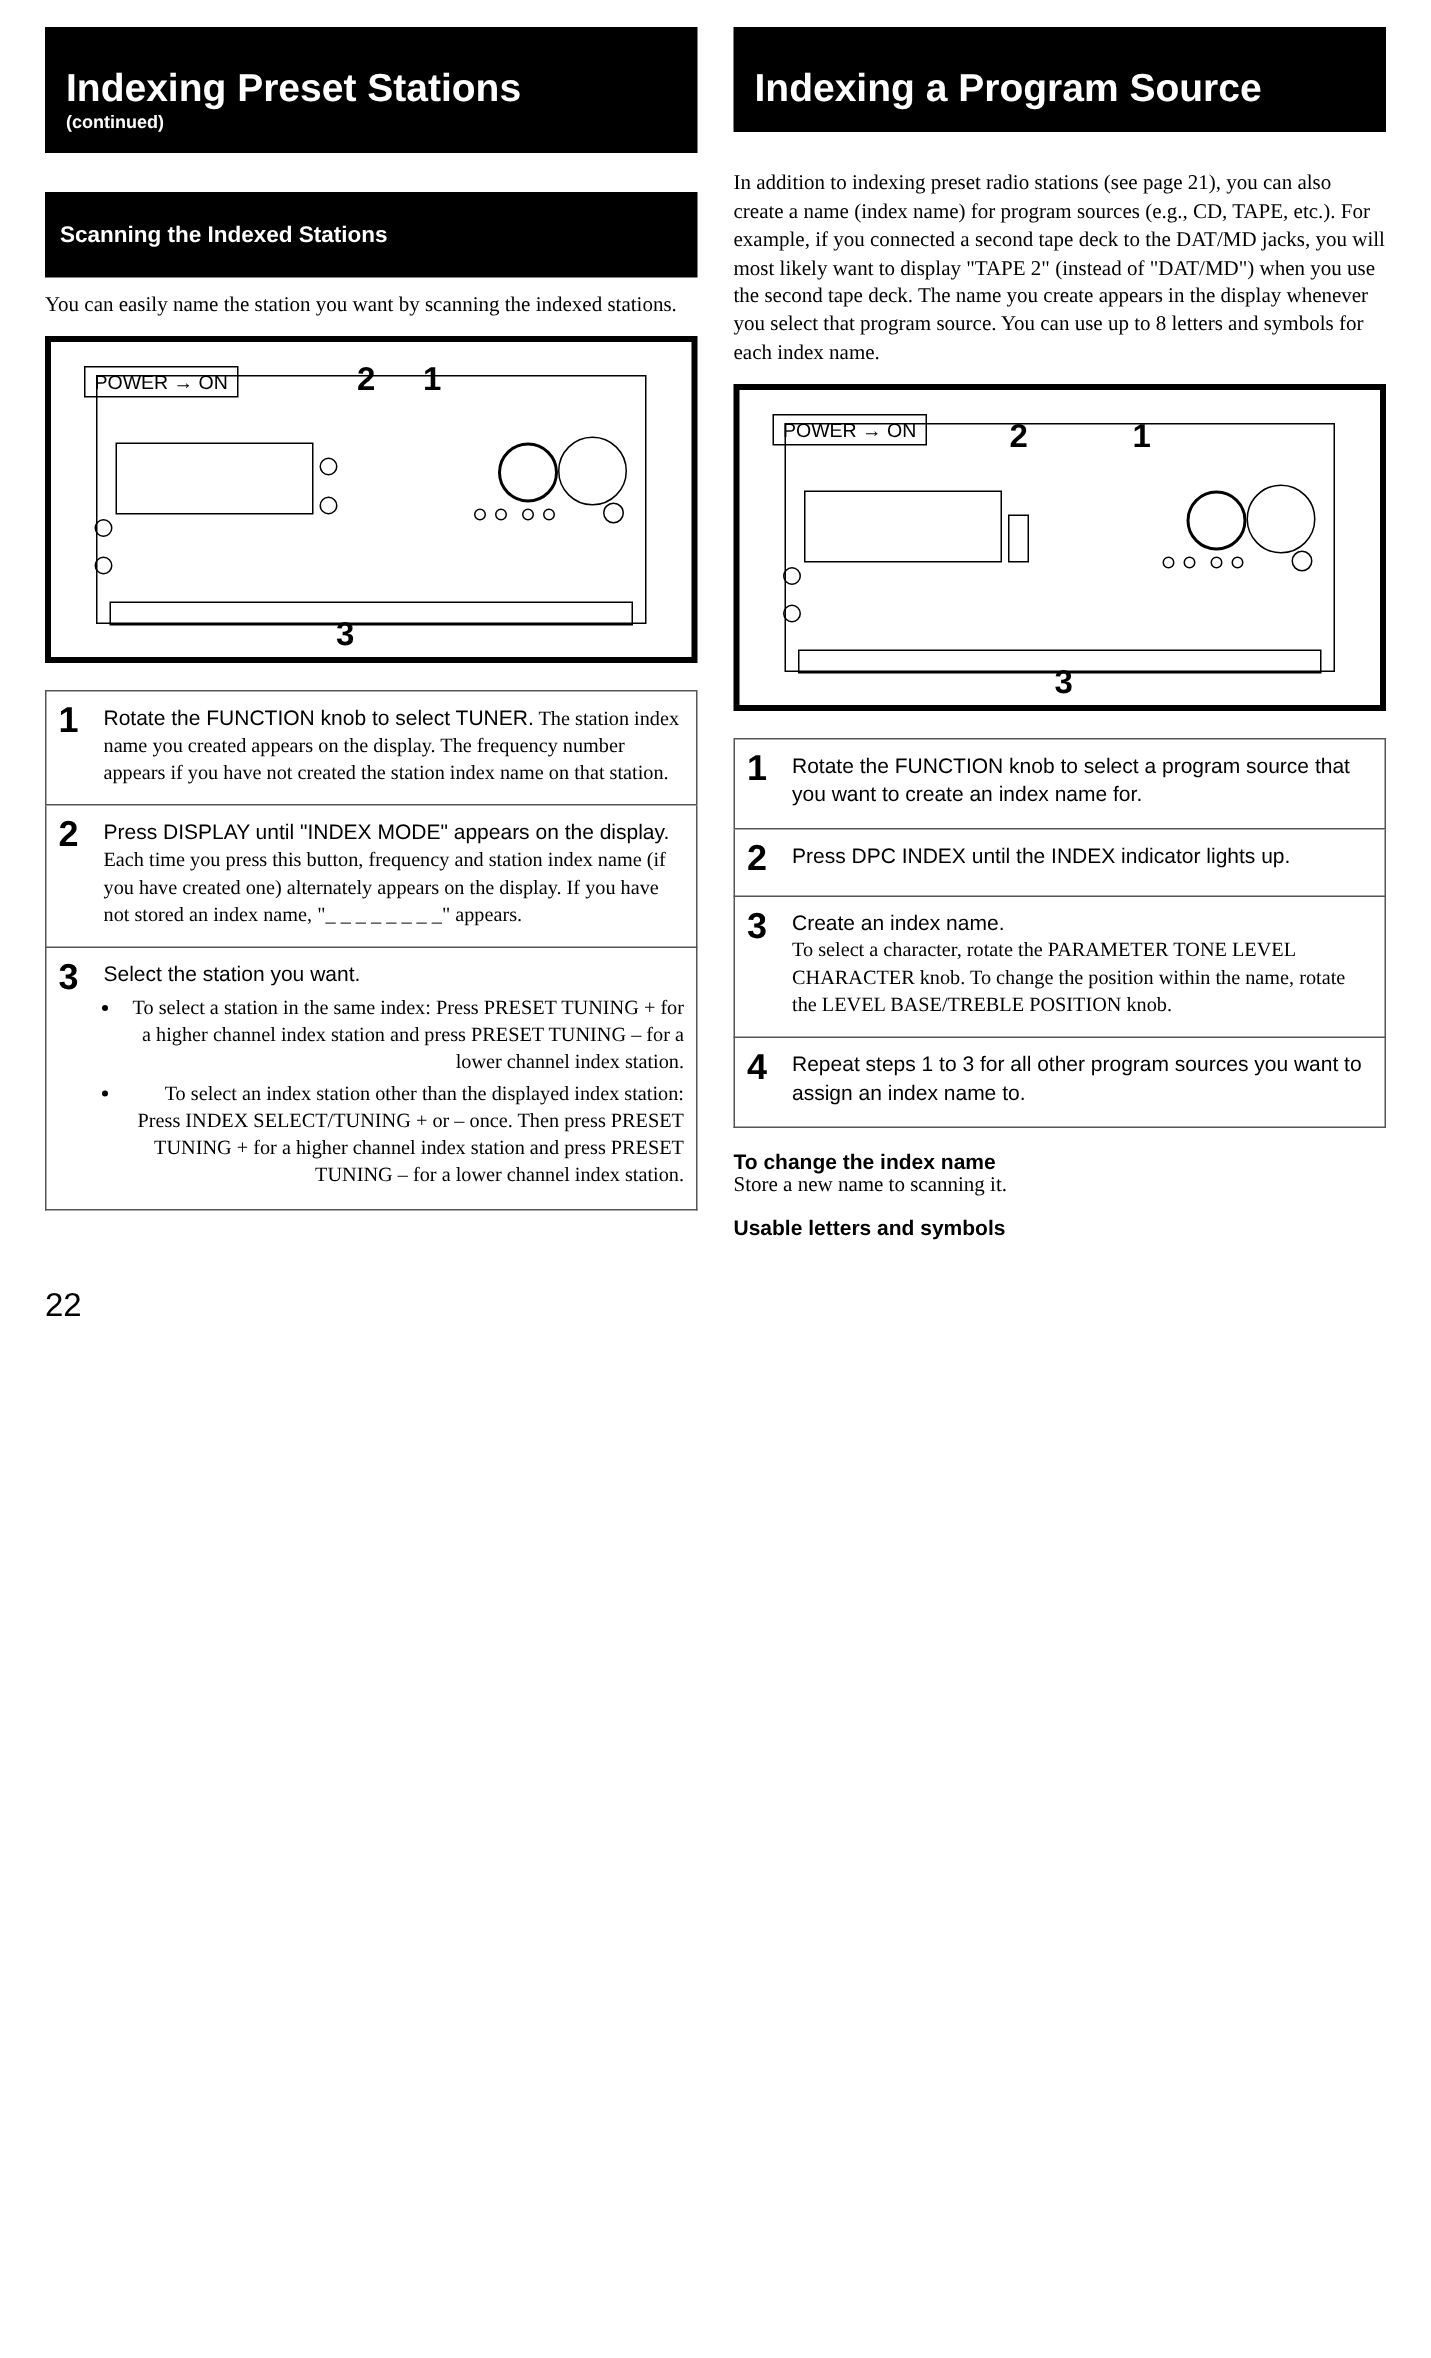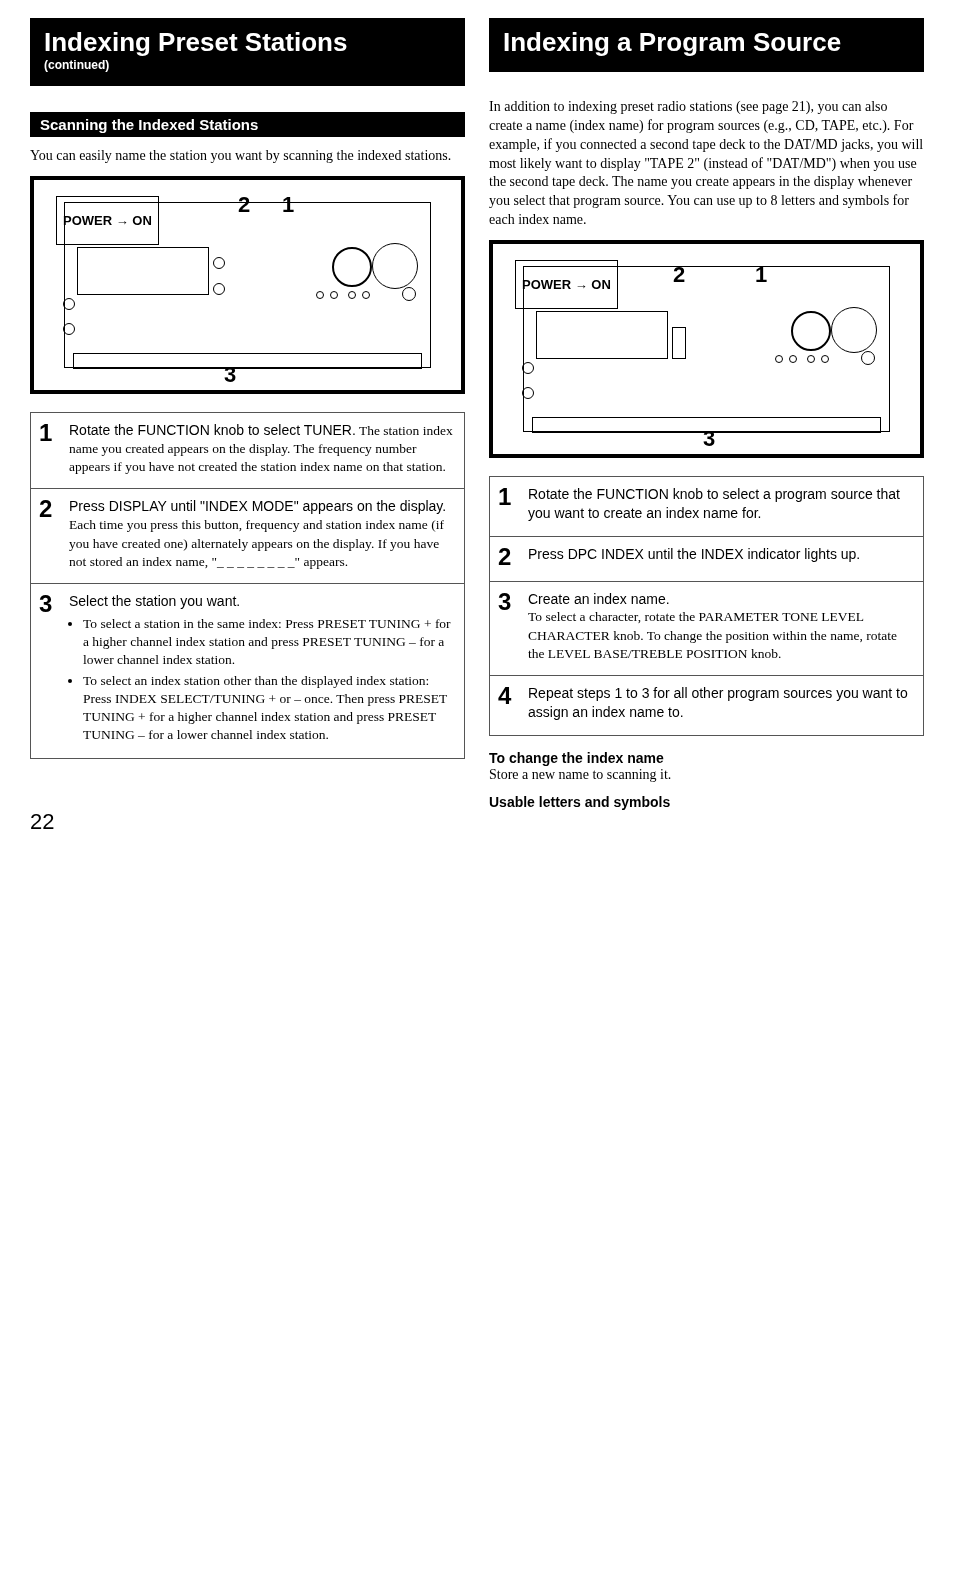--- a/index.html
+++ b/index.html
@@ -15,40 +15,40 @@
     display: flex;
     gap: 24px;
   }
   .col {
     flex: 1;
     min-width: 0;
   }
   .title-block {
     background: #000;
     color: #fff;
-    padding: 10px 14px 14px 14px;
+    padding: 26px 14px 14px 14px;
     font-family: Arial, Helvetica, sans-serif;
     margin-bottom: 26px;
   }
   .title-block .main {
     font-size: 26px;
     font-weight: bold;
     line-height: 1.15;
   }
   .title-block .sub {
     font-size: 12px;
     font-weight: bold;
   }
   .subheader {
     background: #000;
     color: #fff;
     font-family: Arial, Helvetica, sans-serif;
     font-weight: bold;
     font-size: 15px;
-    padding: 4px 10px;
+    padding: 20px 10px;
     margin-bottom: 10px;
   }
   .body-text {
     font-size: 14px;
     line-height: 1.35;
     margin-bottom: 10px;
   }
   .diagram {
     border: 4px solid #000;
     height: 210px;
@@ -59,23 +59,23 @@
   .diag-inner {
     position: absolute;
     left: 30px; right: 30px; top: 22px; bottom: 22px;
     border: 1.5px solid #000;
   }
   .power-box {
     position: absolute;
     top: 16px; left: 22px;
     border: 1.5px solid #000;
     font-family: Arial, sans-serif;
-    font-weight: bold;
+    font-weight: normal;
     font-size: 13px;
-    padding: 16px 6px;
+    padding: 2px 6px;
     background: #fff;
   }
   .dnum {
     position: absolute;
     font-family: Arial, sans-serif;
     font-weight: bold;
     font-size: 22px;
   }
   .dcircle {
     position: absolute;
@@ -114,20 +114,21 @@
     font-family: Arial, Helvetica, sans-serif;
     font-weight: normal;
     font-size: 14px;
   }
   .bullets {
     margin: 4px 0 0 0;
     padding-left: 14px;
   }
   .bullets li {
     margin-bottom: 2px;
+    text-align: right;
   }
   .steps { margin-bottom: 14px; }
   .mini-head {
     font-family: Arial, Helvetica, sans-serif;
     font-weight: bold;
     font-size: 14px;
     margin-top: 8px;
   }
   .page-num {
     font-family: Arial, Helvetica, sans-serif;

